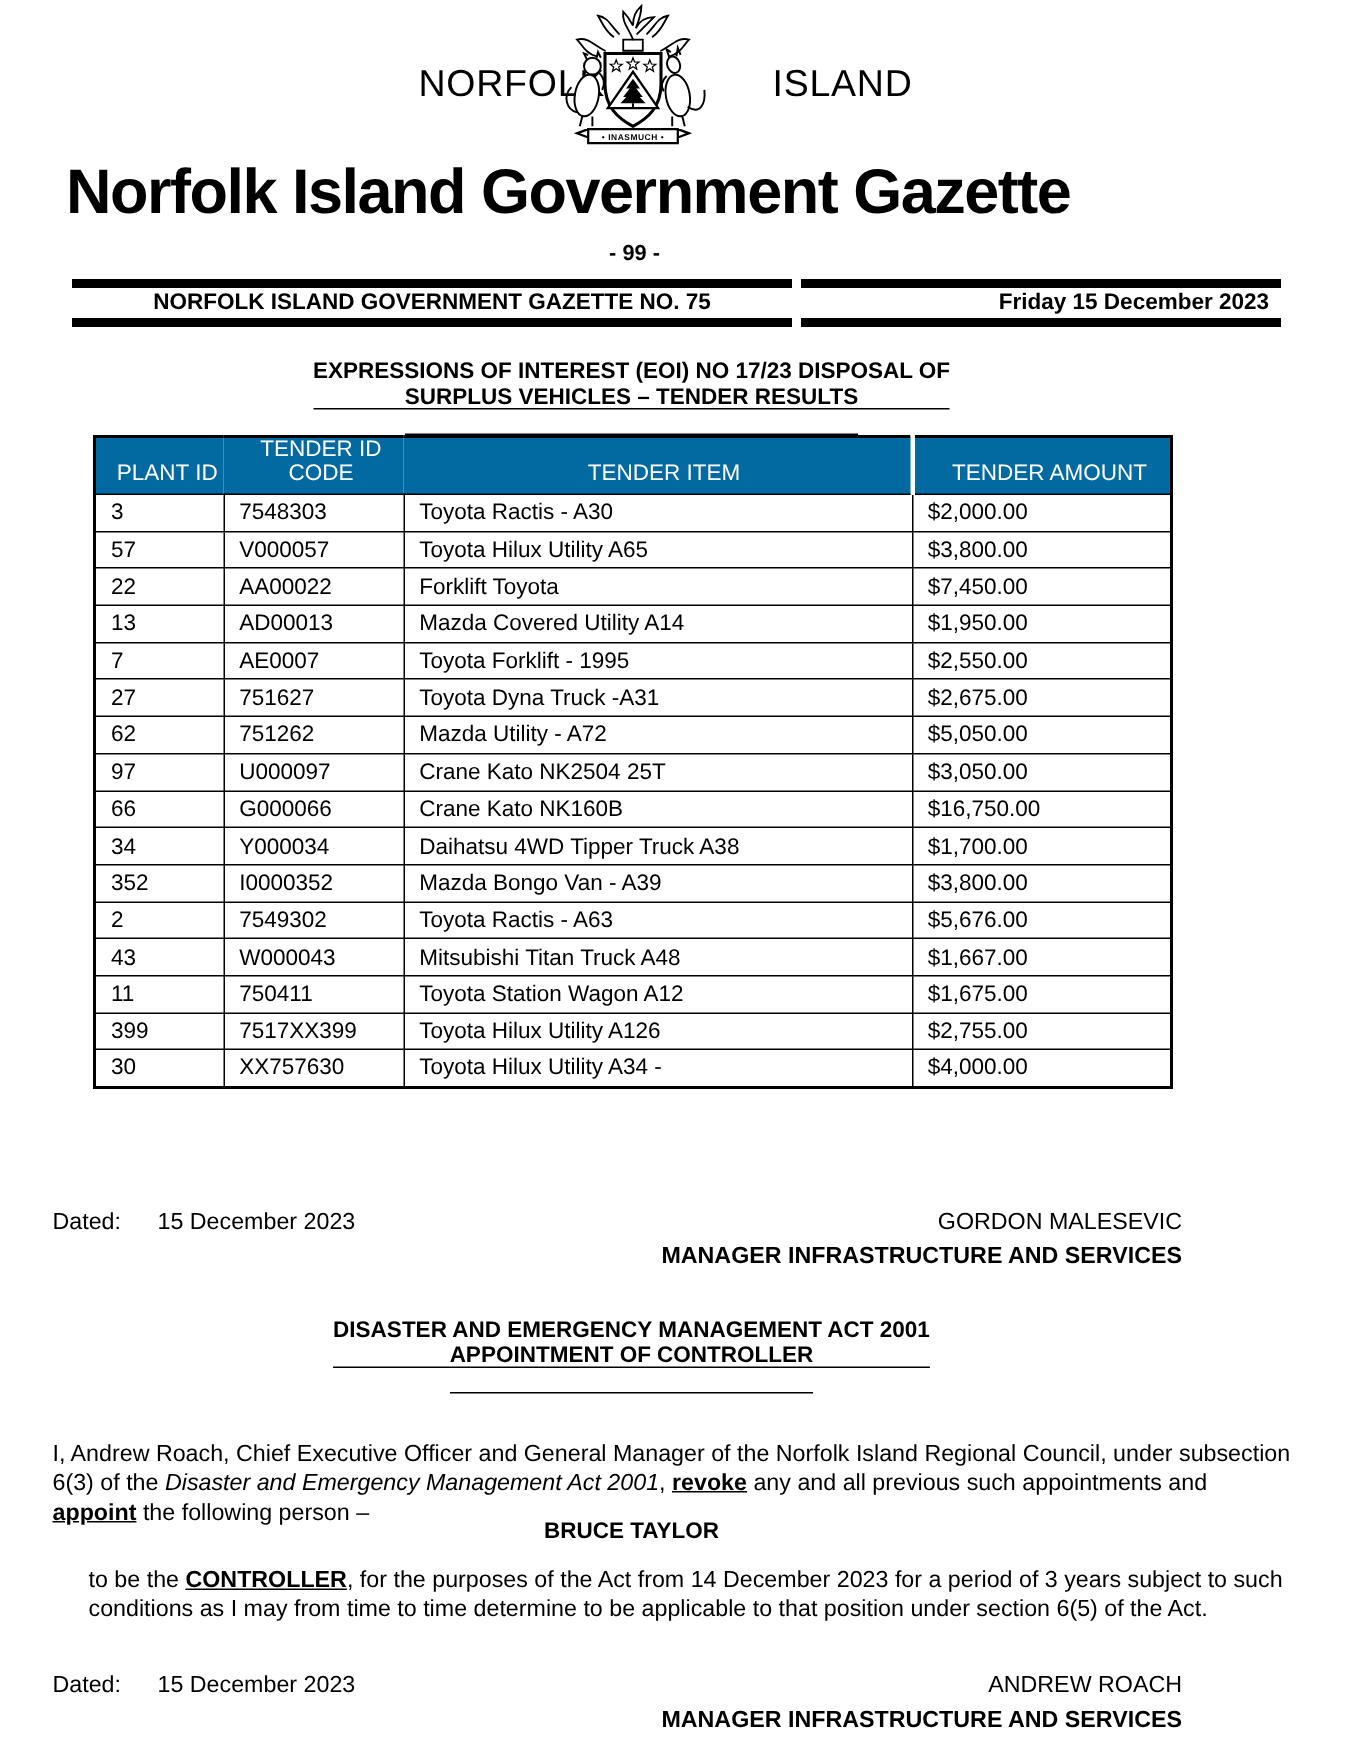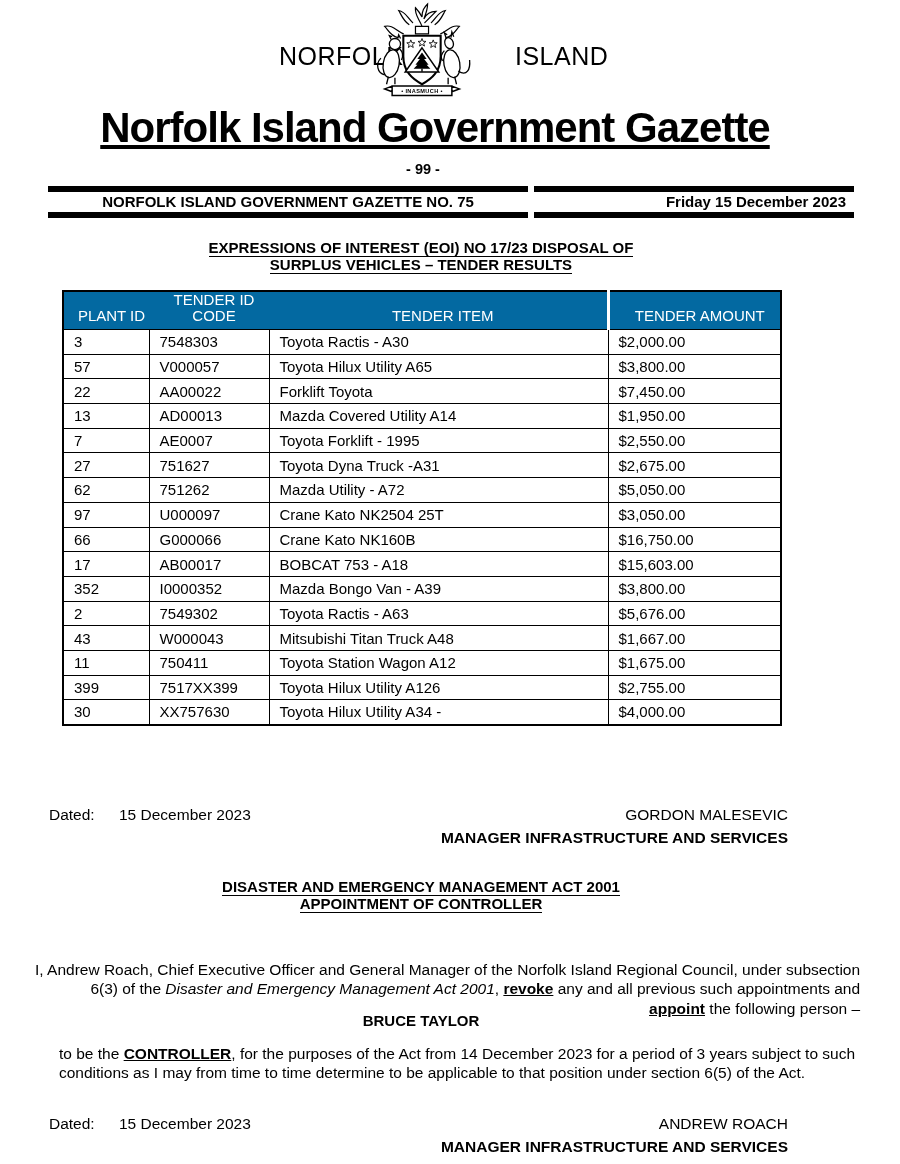--- a/index.html
+++ b/index.html
@@ -8,61 +8,61 @@
     font-family:"Liberation Sans","DejaVu Sans",sans-serif;
     position:relative;overflow:hidden;
   }
   .abs{position:absolute;}
   
   .mast-word{font-size:25px;letter-spacing:.5px;margin-left:44px;}
   #mast-left{left:235px;top:42px;}
   #mast-right{left:471px;top:42px;}
   #arms{left:366px;top:2px;}
   #gazette-title{
-    left:60px;top:104px;width:750px;text-align:center;
-    font-size:42px;font-weight:bold;letter-spacing:-1px;white-space:nowrap;text-decoration:underline;
+    left:44px;top:104px;width:750px;
+    font-size:42px;font-weight:bold;letter-spacing:-1px;white-space:nowrap;
   }
   #page-number{left:48px;top:161px;width:750px;text-align:center;font-size:14.5px;font-weight:bold;}
   
   #issue-bar{left:48px;top:186px;width:806px;display:flex;gap:6px;}
   .bar-cell{
     border-top:6px solid #000;border-bottom:6px solid #000;
     padding:1px 8px 2px 8px;font-size:15px;font-weight:bold;line-height:17px;
     box-sizing:border-box;
   }
   .bar-cell.left{width:480px;text-align:center;}
   .bar-cell.right{flex:1;text-align:right;}
   
   .section-heading{left:62px;width:718px;text-align:center;font-size:15px;font-weight:bold;line-height:17px;}
-  .section-heading .ul{border-bottom:1.6px solid #000;padding-bottom:0px;}
+  .section-heading .ul{border-bottom:1.6px solid #000;padding-bottom:16px;}
   #eoi-heading{top:239px;}
   #act-heading{top:878px;}
   
   #tender-table{left:62px;top:290px;}
   table{border-collapse:collapse;width:718px;font-size:15px;table-layout:fixed;border:2px solid #000;}
   thead th{
     background:#0369a1;color:#fff;font-weight:normal;text-align:center;
     vertical-align:bottom;height:35px;padding:0 0 5px 10px;line-height:16px;
     box-sizing:border-box;
   }
   thead th.amount{border-left:3px solid #fff;}
   tbody td{
     border:1px solid #000;height:24.7px;padding:0 2px 0 10px;
     vertical-align:middle;overflow:hidden;white-space:nowrap;box-sizing:border-box;
   }
   
   .sig-block{left:35px;width:753px;font-size:15.5px;}
   #sig-block-1{top:806px;}
   #sig-block-2{top:1115px;}
-  .sig-line1{display:flex;justify-content:space-between;align-items:flex-end;margin-left:14px;}
+  .sig-line1{display:flex;justify-content:space-between;align-items:flex-end;}
   .dated-label{display:inline-block;width:70px;}
   .sig-role{text-align:right;font-weight:bold;margin-top:4.5px;}
   
   .para{left:35px;font-size:15.5px;line-height:19.4px;}
-  #para-1{top:960px;text-align:right;}
+  #para-1{top:960px;}
   #para-2{top:1044px;margin-left:24px;}
   .s-i{font-style:italic;}
   .s-bu{font-weight:bold;text-decoration:underline;}
   #appointee{top:1012px;left:62px;width:718px;text-align:center;font-size:15px;font-weight:bold;}
 </style>
 </head>
 <body>
 
 <span class="abs mast-word" id="mast-left">NORFOLK</span>
 
@@ -182,24 +182,24 @@
           <td>Crane Kato NK2504 25T</td>
           <td>$3,050.00</td>
         </tr>
         <tr>
           <td>66</td>
           <td>G000066</td>
           <td>Crane Kato NK160B</td>
           <td>$16,750.00</td>
         </tr>
         <tr>
-          <td>17</td>
-          <td>AB00017</td>
-          <td>BOBCAT 753 - A18</td>
-          <td>$15,603.00</td>
+          <td>34</td>
+          <td>Y000034</td>
+          <td>Daihatsu 4WD Tipper Truck A38</td>
+          <td>$1,700.00</td>
         </tr>
         <tr>
           <td>352</td>
           <td>I0000352</td>
           <td>Mazda Bongo Van - A39</td>
           <td>$3,800.00</td>
         </tr>
         <tr>
           <td>2</td>
           <td>7549302</td>

